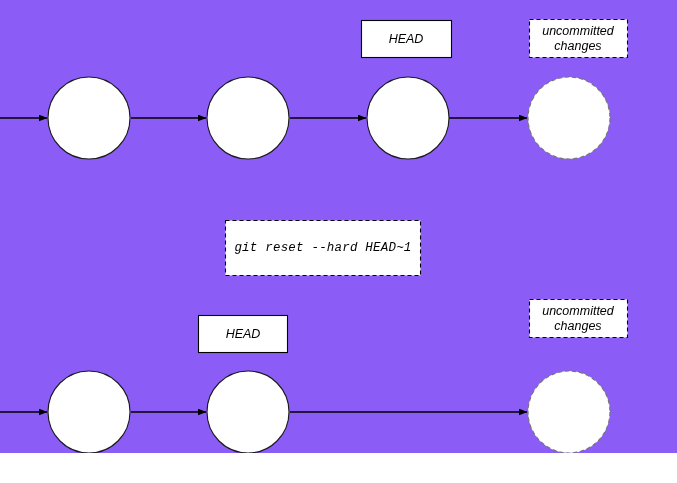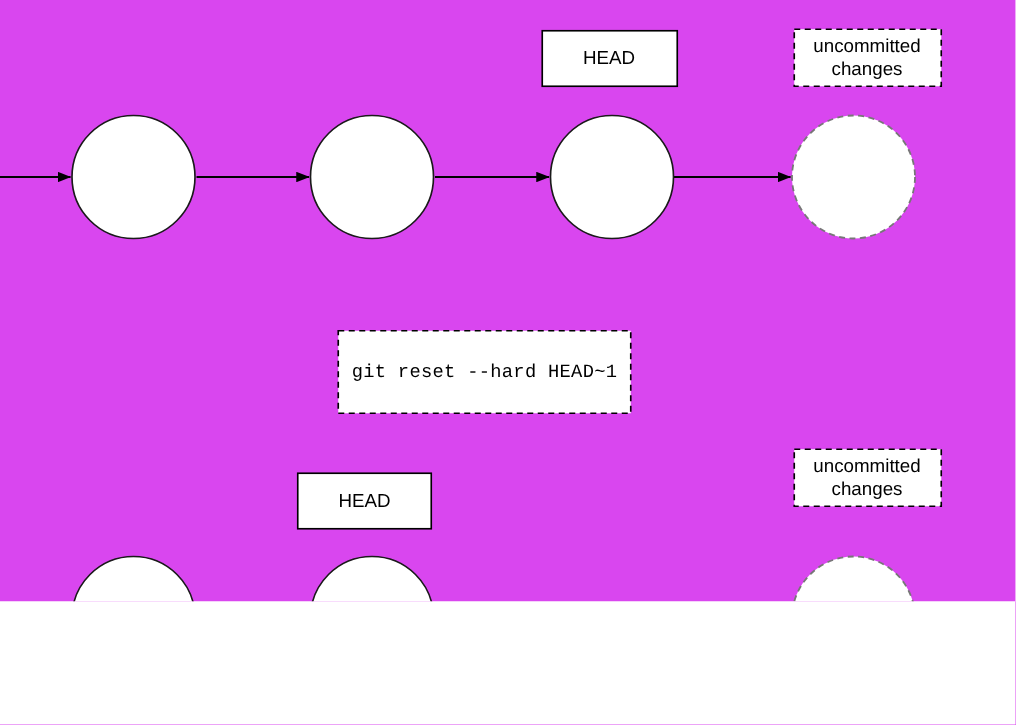--- a/index.html
+++ b/index.html
@@ -8,23 +8,24 @@
     padding: 0;
     background: #ffffff;
   }
   body {
     font-family: "Liberation Sans", sans-serif;
     color: #000000;
   }
   #canvas {
     position: relative;
     width: 677px;
-    height: 401px;
-    background: #d946ef;
+    height: 453px;
+    background: #8b5cf6;
     overflow: hidden;
+    font-style: italic;
   }
   #diagram-svg {
     position: absolute;
     left: 0;
     top: 0;
     width: 677px;
     height: 483px;
     display: block;
   }
   .node-circle {

